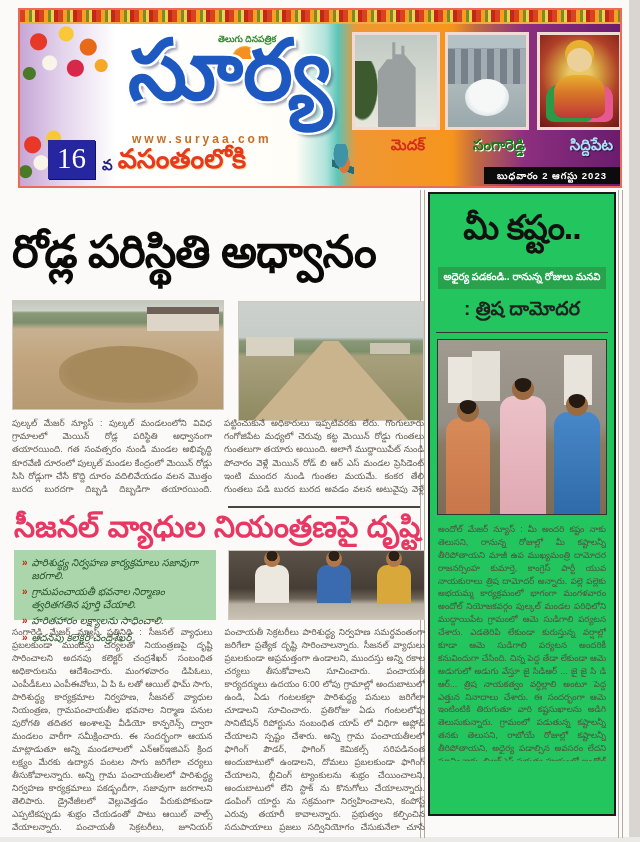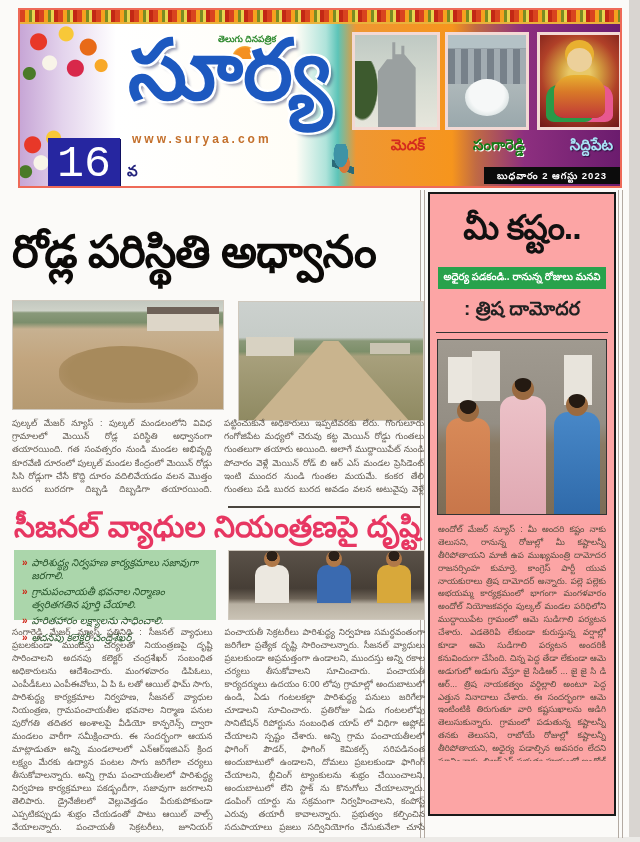--- a/index.html
+++ b/index.html
@@ -26,21 +26,21 @@
     radial-gradient(circle at 58% 70%,#d8284a 0 8px,rgba(0,0,0,0) 9px),
     radial-gradient(circle at 86% 66%,#f8a828 0 6px,rgba(0,0,0,0) 7px),
     radial-gradient(circle at 8% 78%,#4a7a28 0 6px,rgba(0,0,0,0) 7px);}
   .mast-tagline{position:absolute;left:198px;top:24px;color:#2f8a2f;font-size:9px;font-weight:bold;}
   .mast-sun{position:absolute;left:212px;top:36px;width:26px;height:13px;border-radius:13px 13px 0 0;
     background:radial-gradient(circle at 50% 100%,#f49020 0 60%,#f8c050 75%,#fbe0a0 100%);}
   .mast-title{position:absolute;left:108px;top:18px;font-size:84px;line-height:1.0;font-weight:700;color:#1d59c0;white-space:nowrap;
     text-shadow:2px 2px 0 #fff,-2px -2px 0 #fff,2px -2px 0 #fff,-2px 2px 0 #fff,4px 4px 3px rgba(30,40,90,.45);}
   .mast-site{position:absolute;left:112px;top:122px;color:#c4702c;font-size:12px;font-weight:bold;letter-spacing:3px;}
   .edition{position:absolute;left:28px;top:128px;display:flex;align-items:center;}
-  .edition-num{background:#2626a0;color:#fff;font-size:45px;line-height:1.0;padding:4px 9px 6px;font-family:Liberation Mono, monospace;box-shadow:1px 1px 0 #101060;}
+  .edition-num{background:#2626a0;color:#fff;font-size:29px;line-height:1.0;padding:4px 9px 6px;font-family:Liberation Serif, serif;box-shadow:1px 1px 0 #101060;}
   .edition-suffix{color:#23237d;font-size:15px;font-weight:bold;margin:14px 5px 0 7px;}
   .edition-text{color:#e8391d;font-size:27px;font-weight:900;margin-top:6px;text-shadow:1px 1px 0 #fbe0a0;}
   .region-photo{position:absolute;top:22px;height:98px;border:3px solid #f3d9d4;box-sizing:border-box;}
   .rp-church{left:332px;width:88px;background:linear-gradient(180deg,#bfc9c3 0%,#d7dcd2 55%,#e6e6dc 100%);overflow:hidden;}
   .rp-church::before{content:"";position:absolute;left:28%;top:8%;width:46%;height:92%;background:#9aa0a0;
     clip-path:polygon(38% 0,46% 0,46% 14%,62% 14%,62% 4%,70% 4%,70% 14%,100% 30%,100% 100%,0 100%,0 34%,24% 20%,38% 20%);}
   .rp-church::after{content:"";position:absolute;left:-6%;top:28%;width:38%;height:72%;background:radial-gradient(ellipse at 40% 40%,#3d5a2e 0 55%,rgba(0,0,0,0) 60%);}
   .rp-dam{left:425px;width:84px;background:linear-gradient(180deg,#b4c2c6 0%,#b4c2c6 14%,#8b959b 15%,#8b959b 52%,#aeb8ba 53%,#9aa8ac 100%);overflow:hidden;}
   .rp-dam::before{content:"";position:absolute;left:0;top:15%;width:100%;height:38%;
     background:repeating-linear-gradient(90deg,#77818a 0 7px,#a2acb2 7px 13px);}
@@ -95,21 +95,21 @@
     background:linear-gradient(180deg,#5a5148 0%,#463e36 55%,#6e6458 70%,#b8b0a2 78%,#c9c2b4 100%);}
   .person{position:absolute;bottom:16px;width:34px;height:38px;border-radius:10px 10px 0 0;}
   .person::before{content:"";position:absolute;left:50%;top:-14px;margin-left:-8px;width:16px;height:16px;border-radius:50%;
     background:radial-gradient(circle at 50% 30%,#2a2018 0 38%,#b07848 42% 100%);}
   .p1{left:26px;background:#ece8e0;}
   .p2{left:88px;background:#3a6ab0;}
   .p3{left:148px;background:#d8a83a;}
   .bt-art2{left:12px;top:626px;width:413px;height:210px;column-count:2;column-gap:12px;font-size:8.8px;line-height:1.48;}
 
   
-  .feature-box{position:absolute;left:428px;top:192px;width:188px;height:624px;background:#fca5a5;border:2px solid #1a1a1a;box-sizing:border-box;overflow:hidden;}
+  .feature-box{position:absolute;left:428px;top:192px;width:188px;height:624px;background:#22c55e;border:2px solid #1a1a1a;box-sizing:border-box;overflow:hidden;}
   .feature-title1{margin-top:14px;text-align:center;font-size:34px;font-weight:900;color:#111;letter-spacing:-1px;}
   .feature-title2{margin-top:6px;text-align:center;font-size:28px;font-weight:900;color:#111;letter-spacing:-1px;}
   .feature-strap{margin:12px 8px 0;background:#28a24c;color:#fff;font-size:10px;font-weight:bold;text-align:center;padding:4px 2px;}
   .feature-byline{margin-top:9px;text-align:center;font-size:19px;font-weight:700;color:#222;}
   .feature-rule{margin:8px 6px 0;border-top:1.5px solid #333;}
   .photo-women{position:relative;margin:6px auto 0;width:168px;height:174px;border:1px solid #333;overflow:hidden;
     background:linear-gradient(180deg,#a09a90 0%,#948e84 48%,#8a7a64 60%,#7c6c56 100%);}
   .photo-women::before{content:"";position:absolute;left:6%;top:10%;width:14%;height:26%;background:#eae6de;box-shadow:26px -4px 0 2px #e4e0d8,118px 0 0 2px #e8e4dc;}
   .figure{position:absolute;bottom:0;border-radius:14px 14px 0 0;}
   .figure::before{content:"";position:absolute;left:50%;top:-18px;margin-left:-11px;width:22px;height:22px;border-radius:50%;
@@ -132,20 +132,21 @@
     <div class="flower-cluster fc-bottom"></div>
 
     <div class="mast-tagline">తెలుగు దినపత్రిక</div>
     <div class="mast-sun"></div>
     <div class="mast-title">సూర్య</div>
     <div class="mast-site">www.suryaa.com</div>
 
     <div class="edition">
       <span class="edition-num">16</span>
       <span class="edition-suffix">వ</span>
+      <span class="edition-text">వసంతంలోకి</span>
     </div>
 
     <div class="region-photo rp-church"></div>
     <div class="region-photo rp-dam"></div>
     <div class="region-photo rp-deity"></div>
 
     <div class="region-label rl-0" style="color:#d42b1e">మెదక్</div>
     <div class="region-label rl-1" style="color:#157a15">సంగారెడ్డి</div>
     <div class="region-label rl-2" style="color:#a9e2f6">సిద్దిపేట</div>
 

